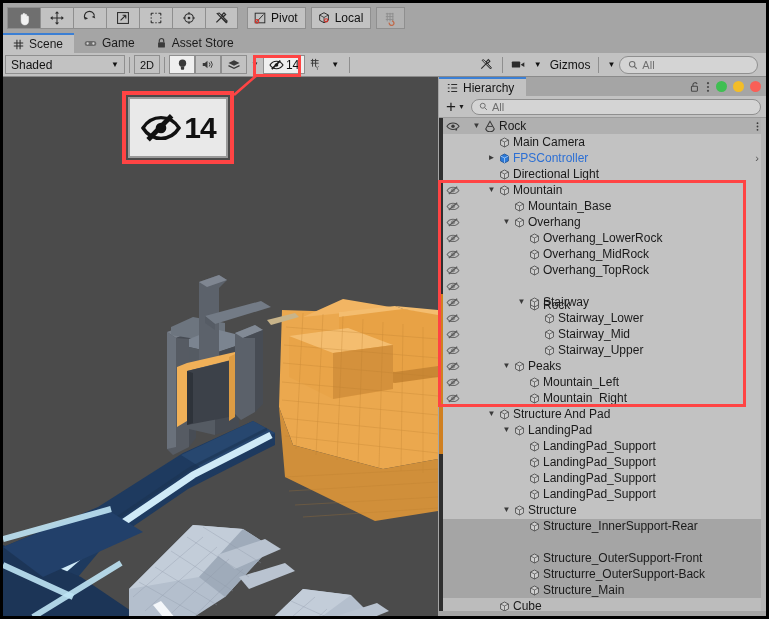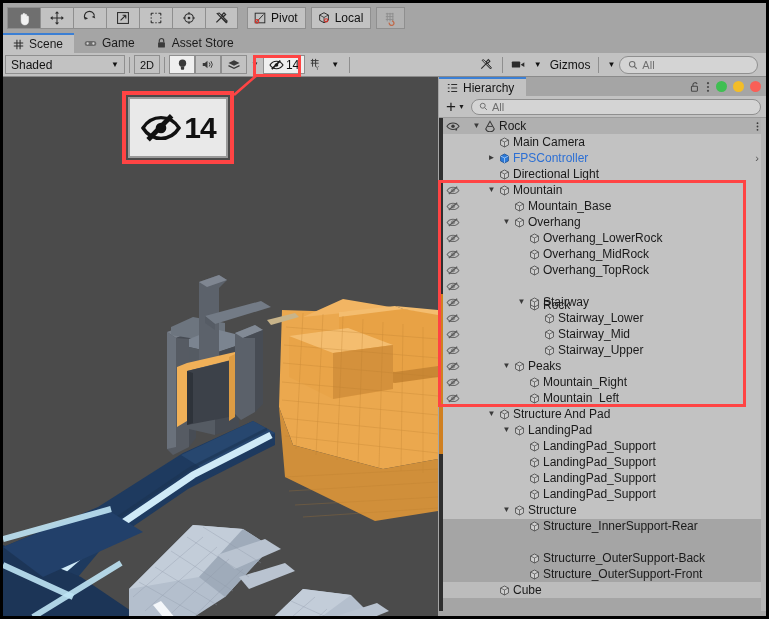--- a/index.html
+++ b/index.html
@@ -723,40 +723,40 @@
             </svg>
           </div>
           <div class="rowbody" style="margin-left: 78px;">
             <span class="tri empty"></span>
             <span style="display: flex;">
               <svg width="11" height="11" viewBox="0 0 14 14">
                 <path d="M7 1.3l5 2.6v6.2L7 12.7 2 10.1V3.9z" fill="#cfcfcf" stroke="#4a4a4a" stroke-width="1.1"></path>
                 <path d="M7 6.3l5-2.4M7 6.3v6.4M7 6.3L2 3.9" stroke="#4a4a4a" stroke-width=".9" fill="none"></path>
               </svg>
             </span>
+            <span>Mountain_Left</span>
+          </div>
+        </div>
+        <div class="row">
+          <div class="eyecol">
+            <svg width="14" height="11" viewBox="0 0 18 13">
+              <path d="M1.4 6.4C3.1 3.8 5.9 2.3 9 2.3s5.9 1.5 7.6 4.1C14.9 9 12.1 10.5 9 10.5S3.1 9 1.4 6.4z" fill="none" stroke="#6a6a6a" stroke-width="1.3"></path>
+              <circle cx="9" cy="6.4" r="2" fill="none" stroke="#6a6a6a" stroke-width="1.1"></circle>
+              <path d="M3.6 11.1L14.4 1.6" stroke="#5a5a5a" stroke-width="1.7"></path>
+            </svg>
+          </div>
+          <div class="rowbody" style="margin-left: 78px;">
+            <span class="tri empty"></span>
+            <span style="display: flex;">
+              <svg width="11" height="11" viewBox="0 0 14 14">
+                <path d="M7 1.3l5 2.6v6.2L7 12.7 2 10.1V3.9z" fill="#cfcfcf" stroke="#4a4a4a" stroke-width="1.1"></path>
+                <path d="M7 6.3l5-2.4M7 6.3v6.4M7 6.3L2 3.9" stroke="#4a4a4a" stroke-width=".9" fill="none"></path>
+              </svg>
+            </span>
             <span>Mountain_Right</span>
-          </div>
-        </div>
-        <div class="row">
-          <div class="eyecol">
-            <svg width="14" height="11" viewBox="0 0 18 13">
-              <path d="M1.4 6.4C3.1 3.8 5.9 2.3 9 2.3s5.9 1.5 7.6 4.1C14.9 9 12.1 10.5 9 10.5S3.1 9 1.4 6.4z" fill="none" stroke="#6a6a6a" stroke-width="1.3"></path>
-              <circle cx="9" cy="6.4" r="2" fill="none" stroke="#6a6a6a" stroke-width="1.1"></circle>
-              <path d="M3.6 11.1L14.4 1.6" stroke="#5a5a5a" stroke-width="1.7"></path>
-            </svg>
-          </div>
-          <div class="rowbody" style="margin-left: 78px;">
-            <span class="tri empty"></span>
-            <span style="display: flex;">
-              <svg width="11" height="11" viewBox="0 0 14 14">
-                <path d="M7 1.3l5 2.6v6.2L7 12.7 2 10.1V3.9z" fill="#cfcfcf" stroke="#4a4a4a" stroke-width="1.1"></path>
-                <path d="M7 6.3l5-2.4M7 6.3v6.4M7 6.3L2 3.9" stroke="#4a4a4a" stroke-width=".9" fill="none"></path>
-              </svg>
-            </span>
-            <span>Mountain_Left</span>
           </div>
         </div>
         <div class="row">
           <div class="eyecol"></div>
           <div class="rowbody" style="margin-left: 48px;">
             <span class="tri">▼</span>
             <span style="display: flex;">
               <svg width="11" height="11" viewBox="0 0 14 14">
                 <path d="M7 1.3l5 2.6v6.2L7 12.7 2 10.1V3.9z" fill="#cfcfcf" stroke="#4a4a4a" stroke-width="1.1"></path>
                 <path d="M7 6.3l5-2.4M7 6.3v6.4M7 6.3L2 3.9" stroke="#4a4a4a" stroke-width=".9" fill="none"></path>
@@ -862,34 +862,47 @@
         <div class="row">
           <div class="eyecol"></div>
           <div class="rowbody" style="margin-left: 78px;">
             <span class="tri empty"></span>
             <span style="display: flex;">
               <svg width="11" height="11" viewBox="0 0 14 14">
                 <path d="M7 1.3l5 2.6v6.2L7 12.7 2 10.1V3.9z" fill="#cfcfcf" stroke="#4a4a4a" stroke-width="1.1"></path>
                 <path d="M7 6.3l5-2.4M7 6.3v6.4M7 6.3L2 3.9" stroke="#4a4a4a" stroke-width=".9" fill="none"></path>
               </svg>
             </span>
+            <span>Structure_OuterSupport-Front</span>
+          </div>
+        </div>
+        <div class="row">
+          <div class="eyecol"></div>
+          <div class="rowbody" style="margin-left: 78px;">
+            <span class="tri empty"></span>
+            <span style="display: flex;">
+              <svg width="11" height="11" viewBox="0 0 14 14">
+                <path d="M7 1.3l5 2.6v6.2L7 12.7 2 10.1V3.9z" fill="#cfcfcf" stroke="#4a4a4a" stroke-width="1.1"></path>
+                <path d="M7 6.3l5-2.4M7 6.3v6.4M7 6.3L2 3.9" stroke="#4a4a4a" stroke-width=".9" fill="none"></path>
+              </svg>
+            </span>
             <span>Structurre_OuterSupport-Back</span>
           </div>
         </div>
         <div class="row">
           <div class="eyecol"></div>
           <div class="rowbody" style="margin-left: 78px;">
             <span class="tri empty"></span>
             <span style="display: flex;">
               <svg width="11" height="11" viewBox="0 0 14 14">
                 <path d="M7 1.3l5 2.6v6.2L7 12.7 2 10.1V3.9z" fill="#cfcfcf" stroke="#4a4a4a" stroke-width="1.1"></path>
                 <path d="M7 6.3l5-2.4M7 6.3v6.4M7 6.3L2 3.9" stroke="#4a4a4a" stroke-width=".9" fill="none"></path>
               </svg>
             </span>
-            <span>Structure_OuterSupport-Front</span>
+            <span>Structure_Main</span>
           </div>
         </div>
         <div class="row shade">
           <div class="eyecol"></div>
           <div class="rowbody" style="margin-left: 48px;">
             <span class="tri empty"></span>
             <span style="display: flex;">
               <svg width="11" height="11" viewBox="0 0 14 14">
                 <path d="M7 1.3l5 2.6v6.2L7 12.7 2 10.1V3.9z" fill="#cfcfcf" stroke="#4a4a4a" stroke-width="1.1"></path>
                 <path d="M7 6.3l5-2.4M7 6.3v6.4M7 6.3L2 3.9" stroke="#4a4a4a" stroke-width=".9" fill="none"></path>

